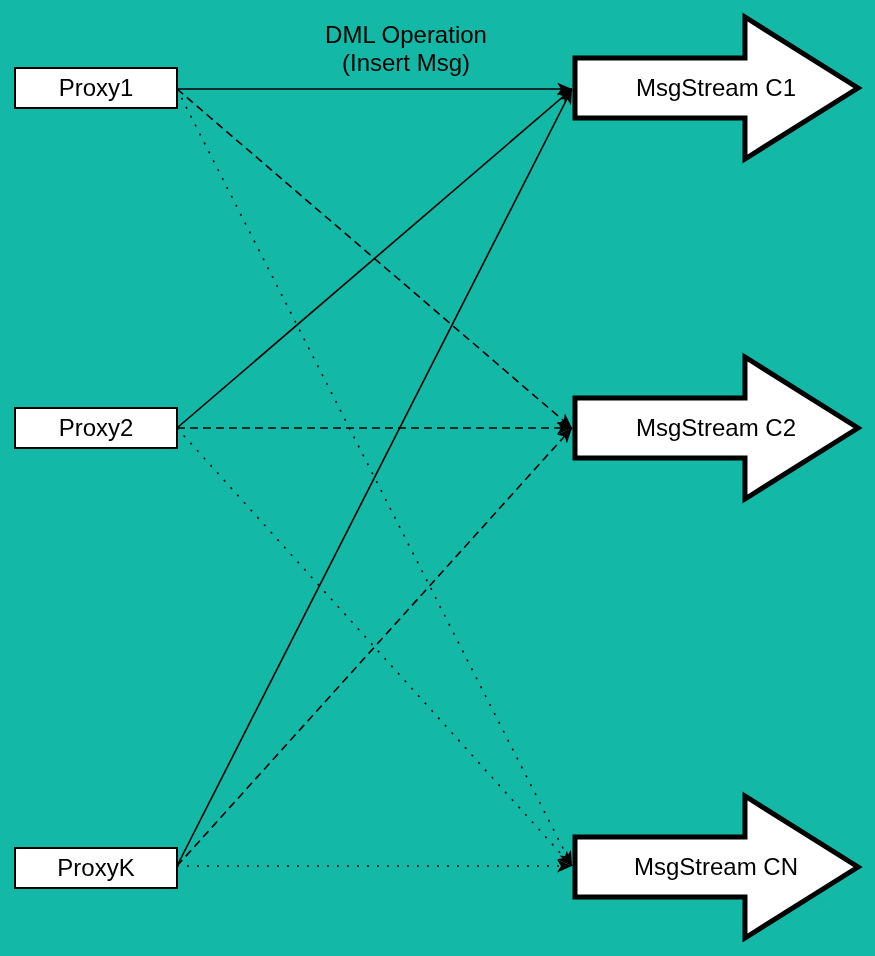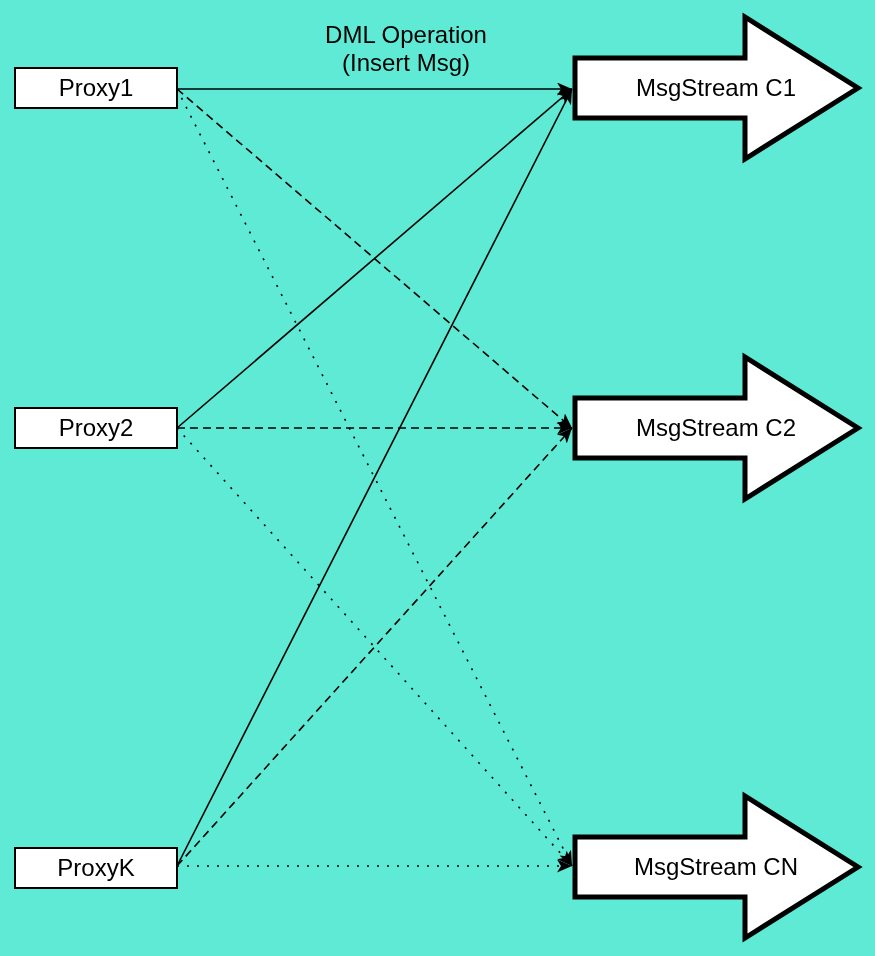--- a/index.html
+++ b/index.html
@@ -4,21 +4,21 @@
 <style>
   html, body {
     margin: 0;
     padding: 0;
     background: #ffffff;
   }
   .canvas {
     position: relative;
     width: 875px;
     height: 956px;
-    background: #5eead4;
+    background: #14b8a6;
     overflow: hidden;
   }
   svg { display: block; }
   .title-text {
     font-family: "Liberation Sans", sans-serif;
     font-size: 24px;
     fill: #000000;
     text-anchor: middle;
   }
   .node-label {

